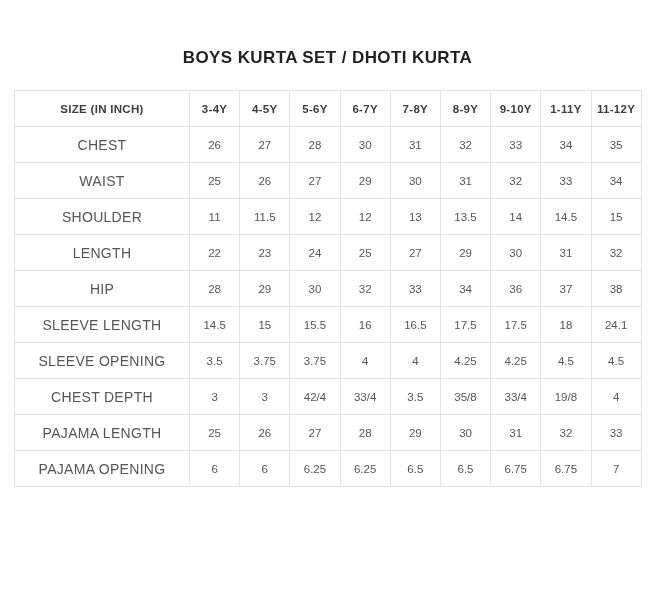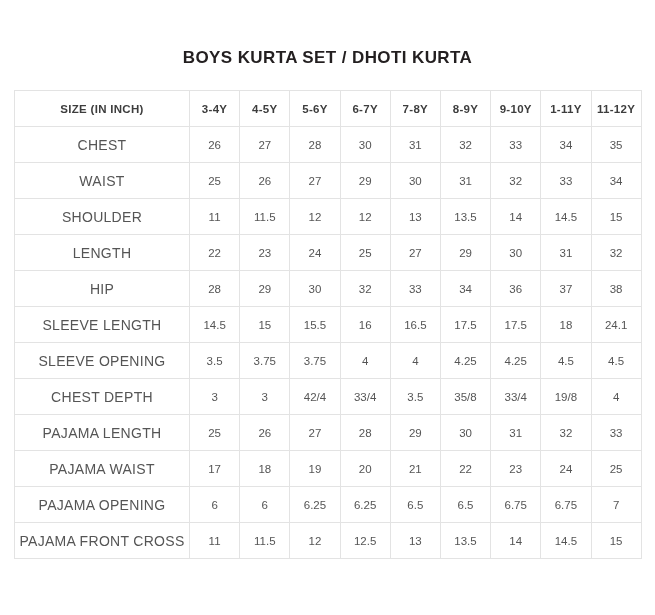--- a/index.html
+++ b/index.html
@@ -204,52 +204,28 @@
           <td>26</td>
           <td>27</td>
           <td>28</td>
           <td>29</td>
           <td>30</td>
           <td>31</td>
           <td>32</td>
           <td>33</td>
         </tr>
         <tr>
-          <td class="row-label">PAJAMA WAIST</td>
-          <td>17</td>
-          <td>18</td>
-          <td>19</td>
-          <td>20</td>
-          <td>21</td>
-          <td>22</td>
-          <td>23</td>
-          <td>24</td>
-          <td>25</td>
-        </tr>
-        <tr>
           <td class="row-label">PAJAMA OPENING</td>
           <td>6</td>
           <td>6</td>
           <td>6.25</td>
           <td>6.25</td>
           <td>6.5</td>
           <td>6.5</td>
           <td>6.75</td>
           <td>6.75</td>
           <td>7</td>
         </tr>
-        <tr>
-          <td class="row-label">PAJAMA FRONT CROSS</td>
-          <td>11</td>
-          <td>11.5</td>
-          <td>12</td>
-          <td>12.5</td>
-          <td>13</td>
-          <td>13.5</td>
-          <td>14</td>
-          <td>14.5</td>
-          <td>15</td>
-        </tr>
       </tbody>
     </table>
   </div>
 
 </div>
 
 </body></html>

